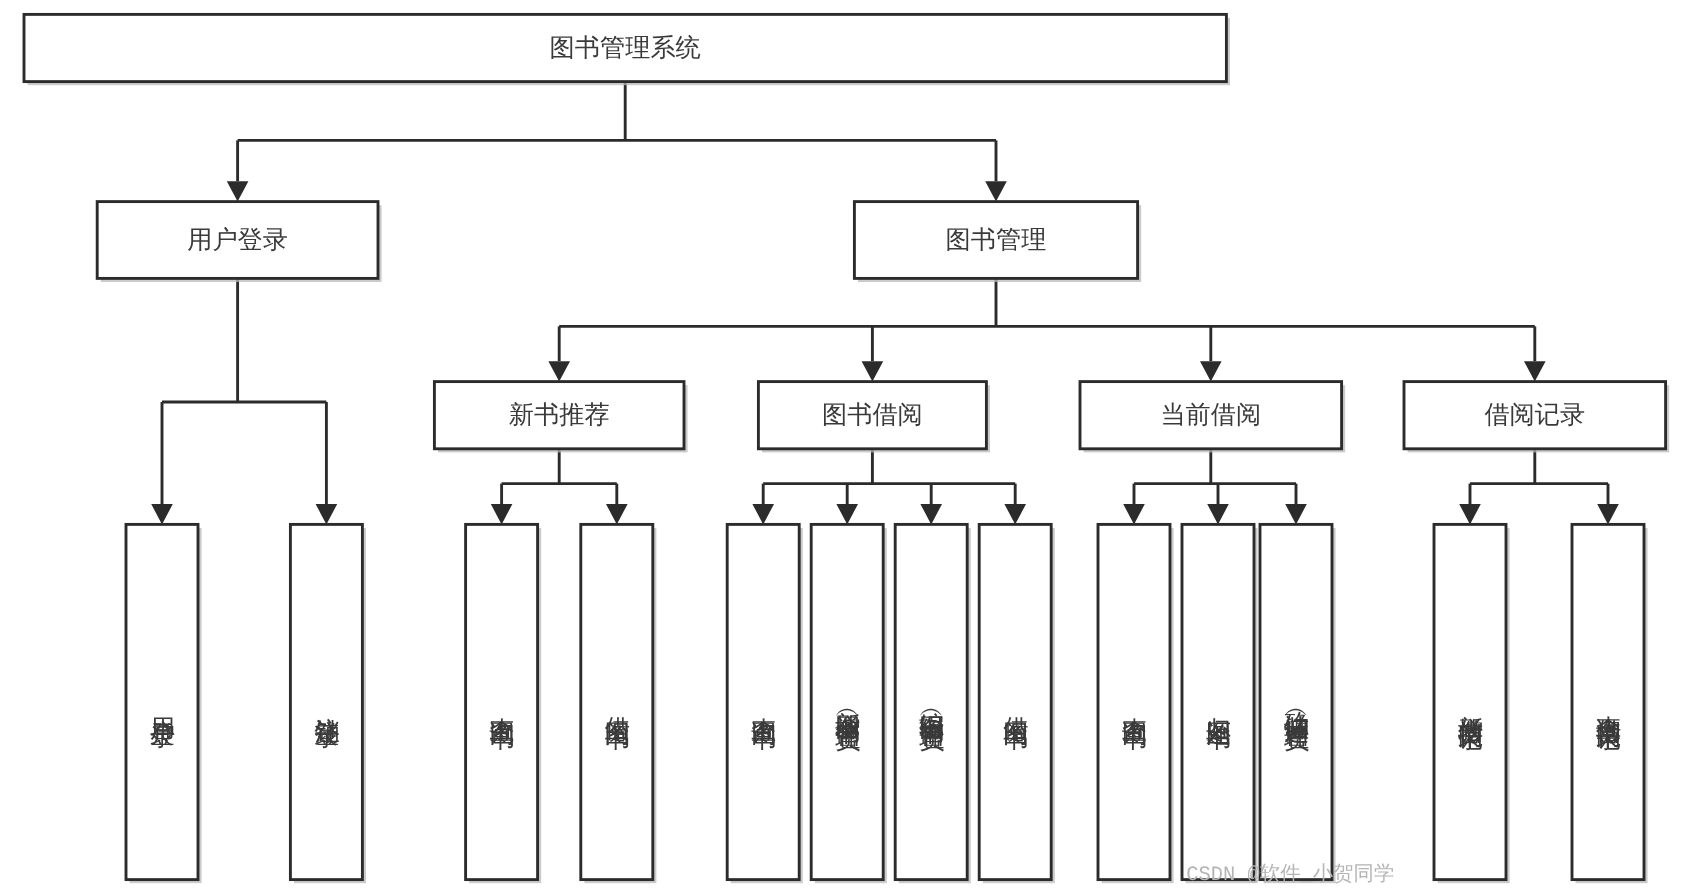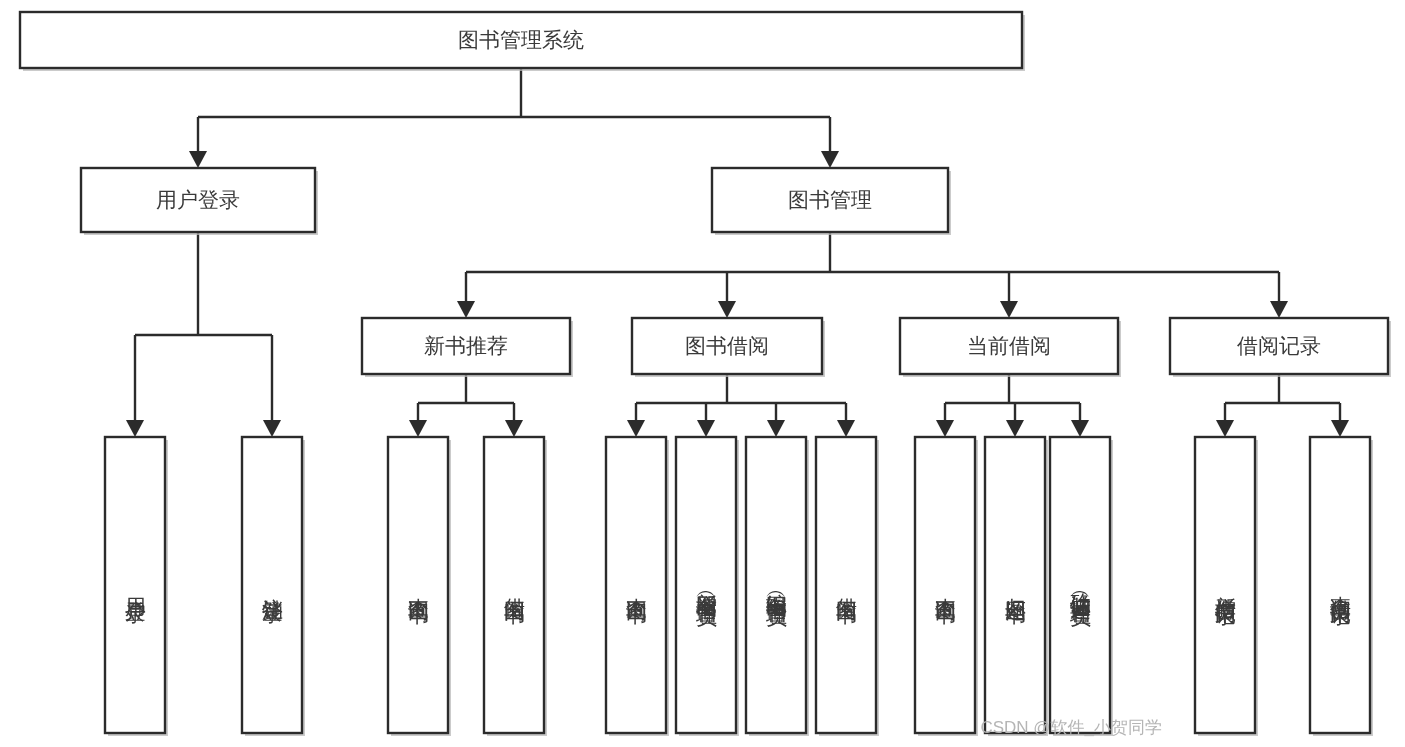--- a/index.html
+++ b/index.html
@@ -64,21 +64,21 @@
     align-items: center;
     justify-content: center;
     text-align: center;
     white-space: nowrap;
     pointer-events: none;
   }
   .watermark {
     position: absolute;
     right: 12px;
     bottom: 8px;
-    font-family: Liberation Sans, sans-serif;
+    font-family: Liberation Mono, monospace;
     font-size: 17px;
     color: #b5b5b5;
     white-space: nowrap;
   }
 </style>
 </head>
 <body>
 
 <div id="diagram-root">
   <svg class="flow" viewBox="0 0 1405 747">

